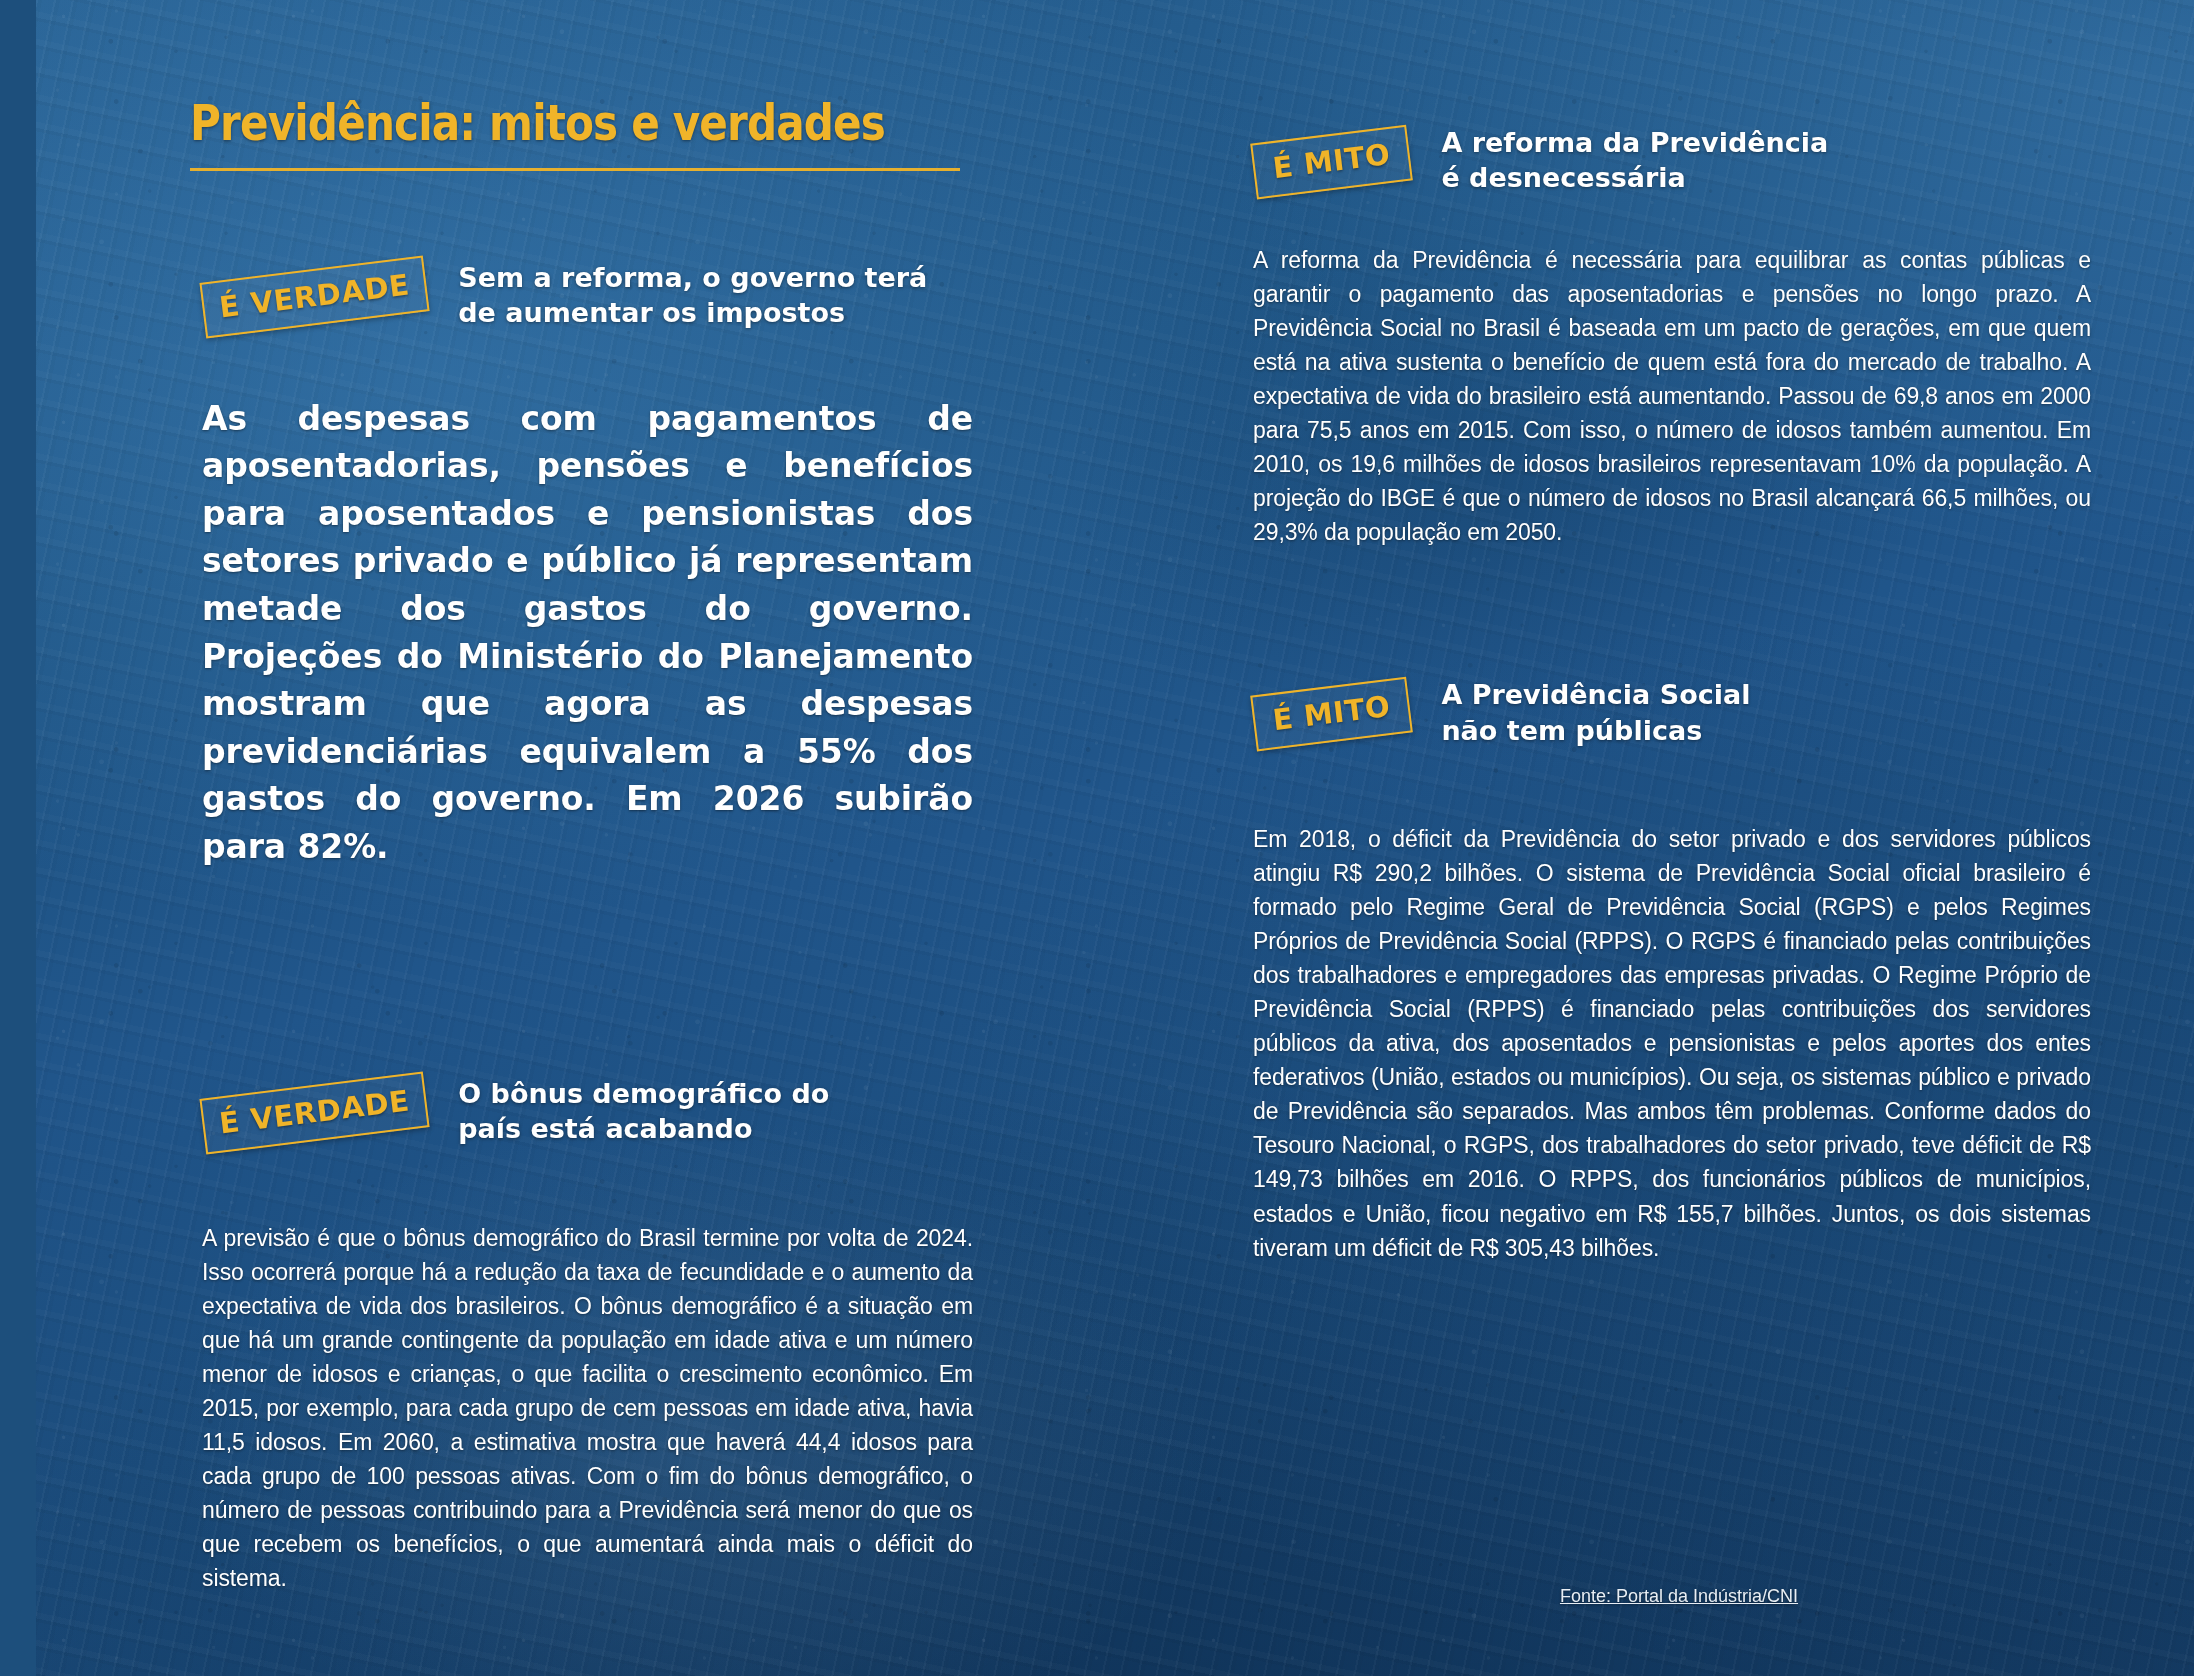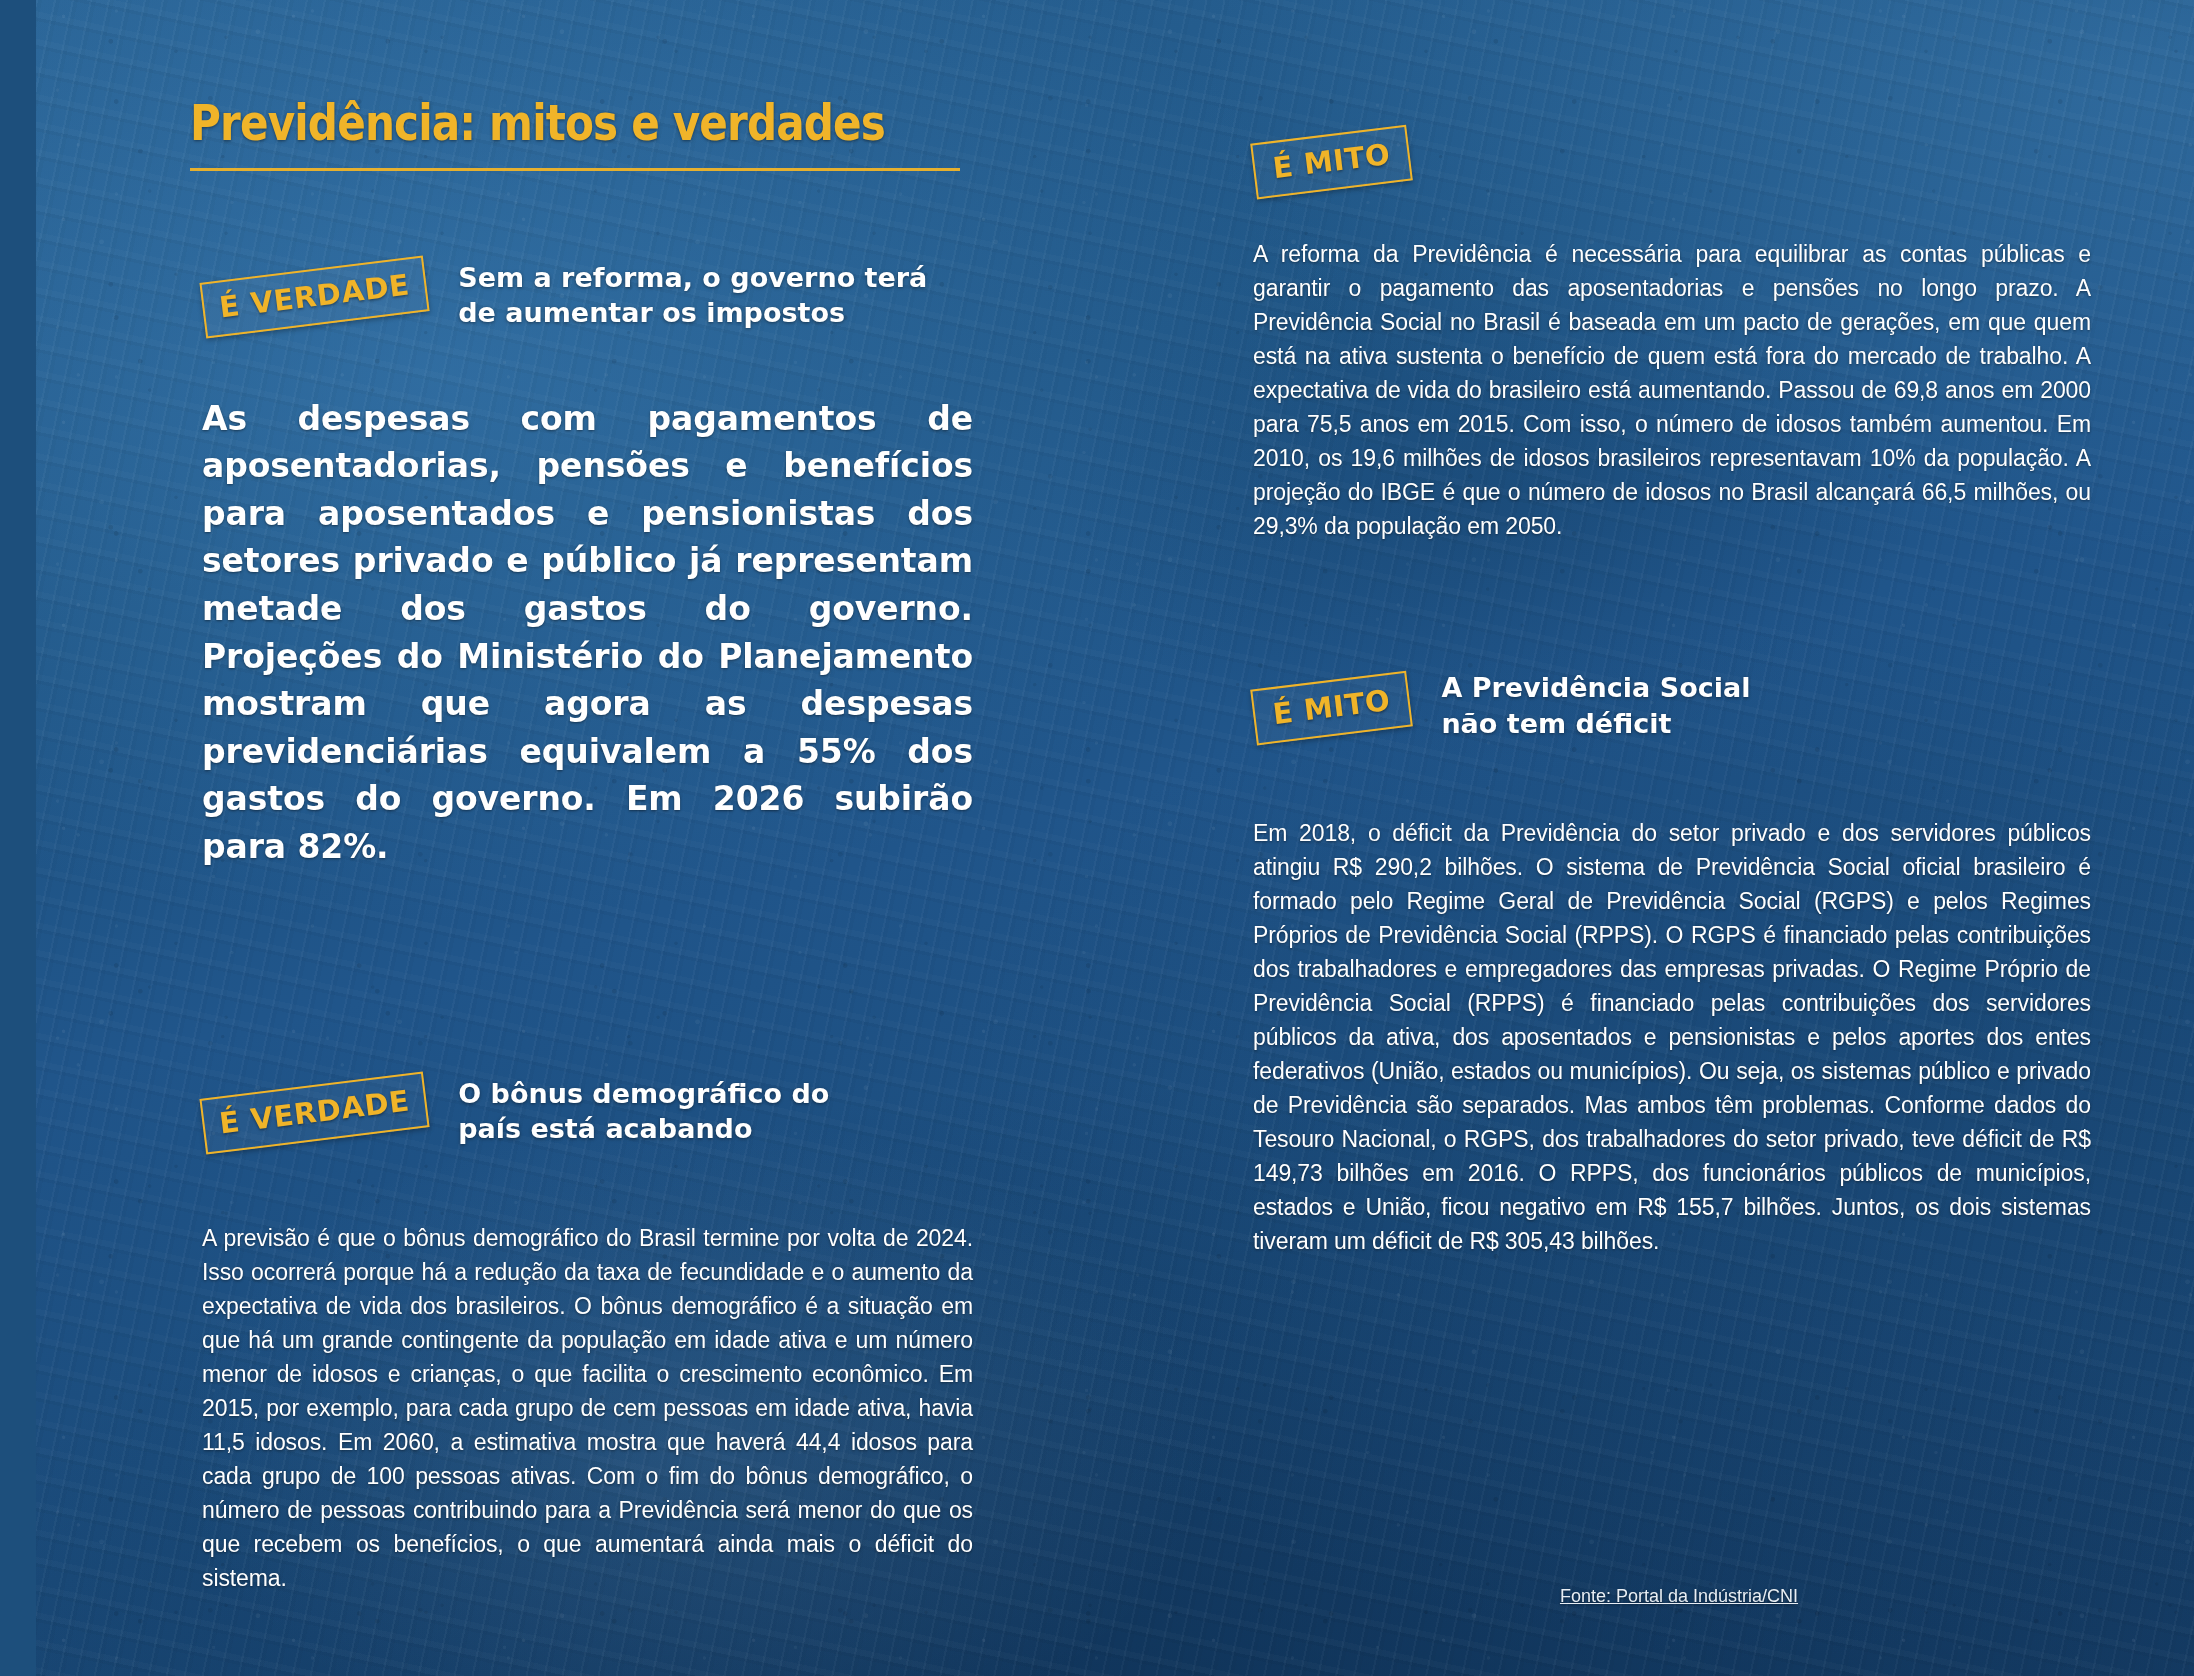--- a/index.html
+++ b/index.html
@@ -248,32 +248,36 @@
 
     </div>
 
     <div class="col-right">
 
       <div class="entry">
         <div class="entry-head">
           <div class="stamp-wrap">
             <span class="stamp stamp-mito">É MITO</span>
           </div>
+          <h2 class="entry-title">
+            <span>A reforma da Previdência</span><br>
+            <span>é desnecessária</span>
+          </h2>
         </div>
         <p class="body-text body-regular mt-70">A reforma da Previdência é necessária para equilibrar as contas públicas e garantir o pagamento das aposentadorias e pensões no longo prazo. A Previdência Social no Brasil é baseada em um pacto de gerações, em que quem está na ativa sustenta o benefício de quem está fora do mercado de trabalho. A expectativa de vida do brasileiro está aumentando. Passou de 69,8 anos em 2000 para 75,5 anos em 2015. Com isso, o número de idosos também aumentou. Em 2010, os 19,6 milhões de idosos brasileiros representavam 10% da população. A projeção do IBGE é que o número de idosos no Brasil alcançará 66,5 milhões, ou 29,3% da população em 2050.</p>
       </div>
 
       <div class="entry mt-185">
         <div class="entry-head">
           <div class="stamp-wrap">
             <span class="stamp stamp-mito">É MITO</span>
           </div>
           <h2 class="entry-title">
             <span>A Previdência Social</span><br>
-            <span>não tem déficit</span>
+            <span>não tem públicas</span>
           </h2>
         </div>
         <p class="body-text body-regular mt-110">Em 2018, o déficit da Previdência do setor privado e dos servidores públicos atingiu R$ 290,2 bilhões. O sistema de Previdência Social oficial brasileiro é formado pelo Regime Geral de Previdência Social (RGPS) e pelos Regimes Próprios de Previdência Social (RPPS). O RGPS é financiado pelas contribuições dos trabalhadores e empregadores das empresas privadas. O Regime Próprio de Previdência Social (RPPS) é financiado pelas contribuições dos servidores públicos da ativa, dos aposentados e pensionistas e pelos aportes dos entes federativos (União, estados ou municípios). Ou seja, os sistemas público e privado de Previdência são separados. Mas ambos têm  problemas. Conforme dados do Tesouro Nacional, o RGPS, dos trabalhadores do setor privado, teve déficit de  R$ 149,73 bilhões em 2016. O RPPS, dos funcionários públicos de municípios, estados e União, ficou negativo em R$ 155,7 bilhões. Juntos, os dois sistemas tiveram um déficit de R$ 305,43 bilhões.</p>
       </div>
 
     </div>
 
     <div class="source-note">Fonte: Portal da Indústria/CNI</div>
 
   </div>

